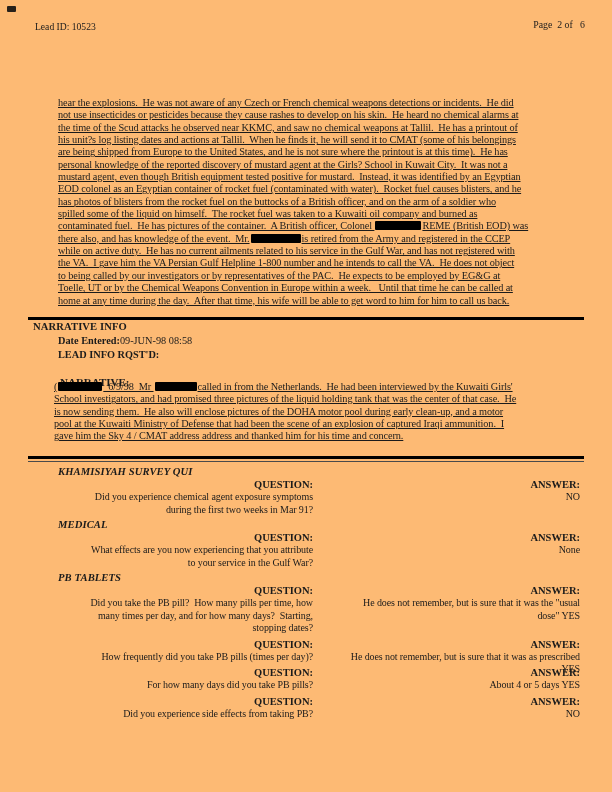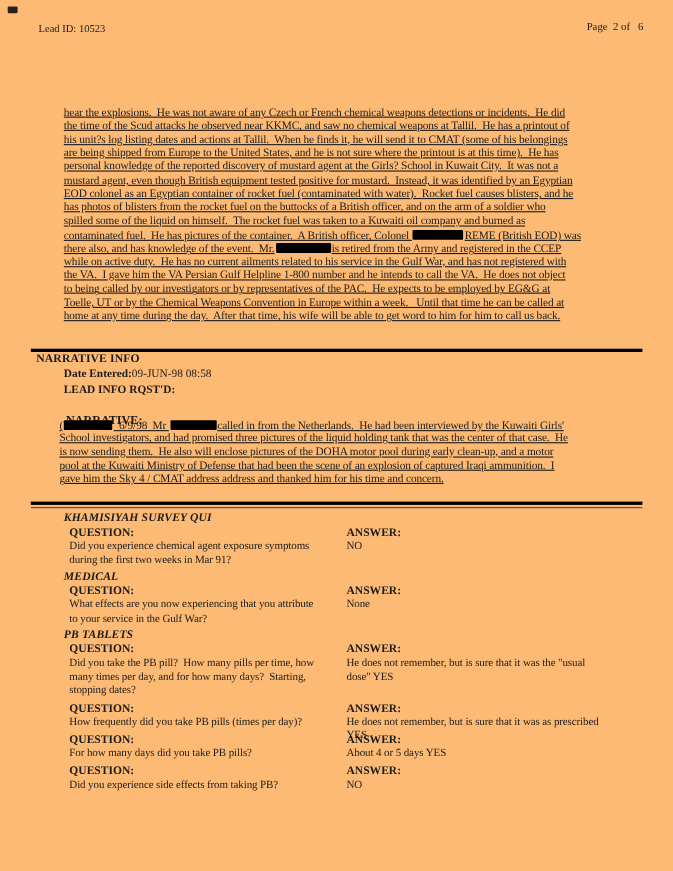--- a/index.html
+++ b/index.html
@@ -74,20 +74,21 @@
   .survey{
     position:absolute;left:58px;top:464px;width:527px;
   }
   .section-title{
     font-size:10.6px;font-weight:bold;
     margin:2px 0 1px 0;letter-spacing:.1px;font-style:italic;
   }
   .qa-row{
     position:relative;
     margin-bottom:3px;
+    text-align:right;
   }
   .q-col{
     margin-left:5px;
     width:250px;
   }
   .a-col{
     position:absolute;left:257px;top:0;width:265px;
   }
   .qa-label{
     font-size:10.5px;font-weight:bold;line-height:13px;height:13px;
@@ -103,20 +104,21 @@
 
 <div class="page">
 
   <div class="scan-artifact"></div>
 
   <div class="hdr-left">Lead ID: 10523</div>
   <div class="hdr-right">Page  2 of   6</div>
 
   <div class="para" id="body-paragraph">
       <div class="para-line">hear the explosions.  He was not aware of any Czech or French chemical weapons detections or incidents.  He did</div>
+      <div class="para-line">not use insecticides or pesticides because they cause rashes to develop on his skin.  He heard no chemical alarms at</div>
       <div class="para-line">the time of the Scud attacks he observed near KKMC, and saw no chemical weapons at Tallil.  He has a printout of</div>
       <div class="para-line">his unit?s log listing dates and actions at Tallil.  When he finds it, he will send it to CMAT (some of his belongings</div>
       <div class="para-line">are being shipped from Europe to the United States, and he is not sure where the printout is at this time).  He has</div>
       <div class="para-line">personal knowledge of the reported discovery of mustard agent at the Girls? School in Kuwait City.  It was not a</div>
       <div class="para-line">mustard agent, even though British equipment tested positive for mustard.  Instead, it was identified by an Egyptian</div>
       <div class="para-line">EOD colonel as an Egyptian container of rocket fuel (contaminated with water).  Rocket fuel causes blisters, and he</div>
       <div class="para-line">has photos of blisters from the rocket fuel on the buttocks of a British officer, and on the arm of a soldier who</div>
       <div class="para-line">spilled some of the liquid on himself.  The rocket fuel was taken to a Kuwaiti oil company and burned as</div>
       <div class="para-line">contaminated fuel.  He has pictures of the container.  A British officer, Colonel <span class="redaction" style="width: 46px;"></span>REME (British EOD) was</div>
       <div class="para-line">there also, and has knowledge of the event.  Mr.<span class="redaction" style="width: 50px;"></span>is retired from the Army and registered in the CCEP</div>

